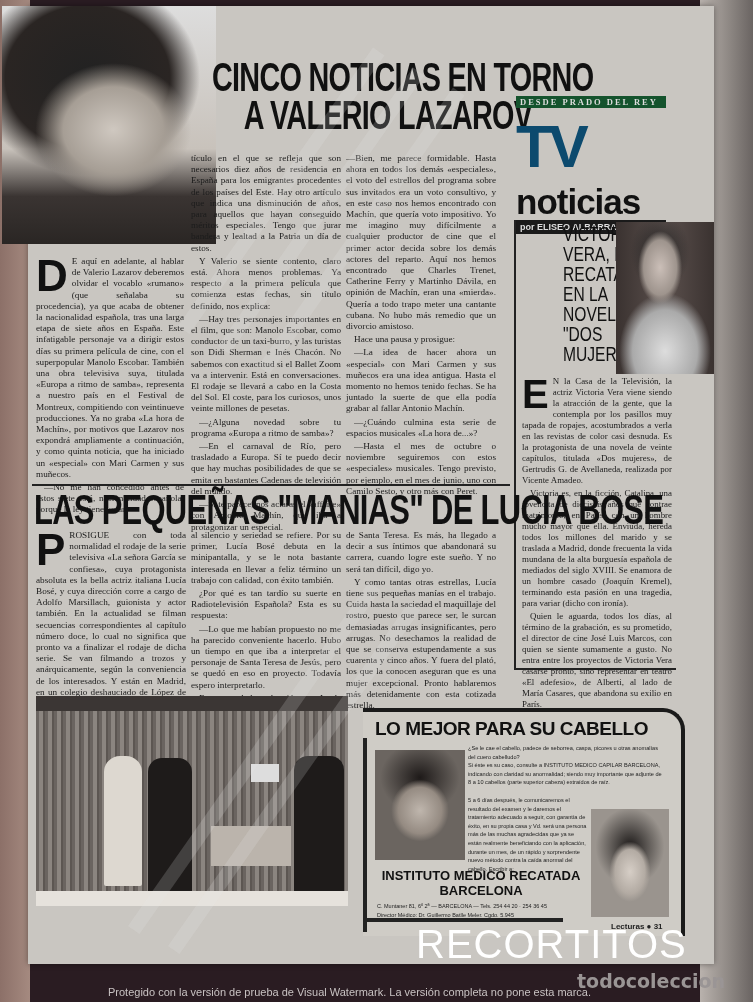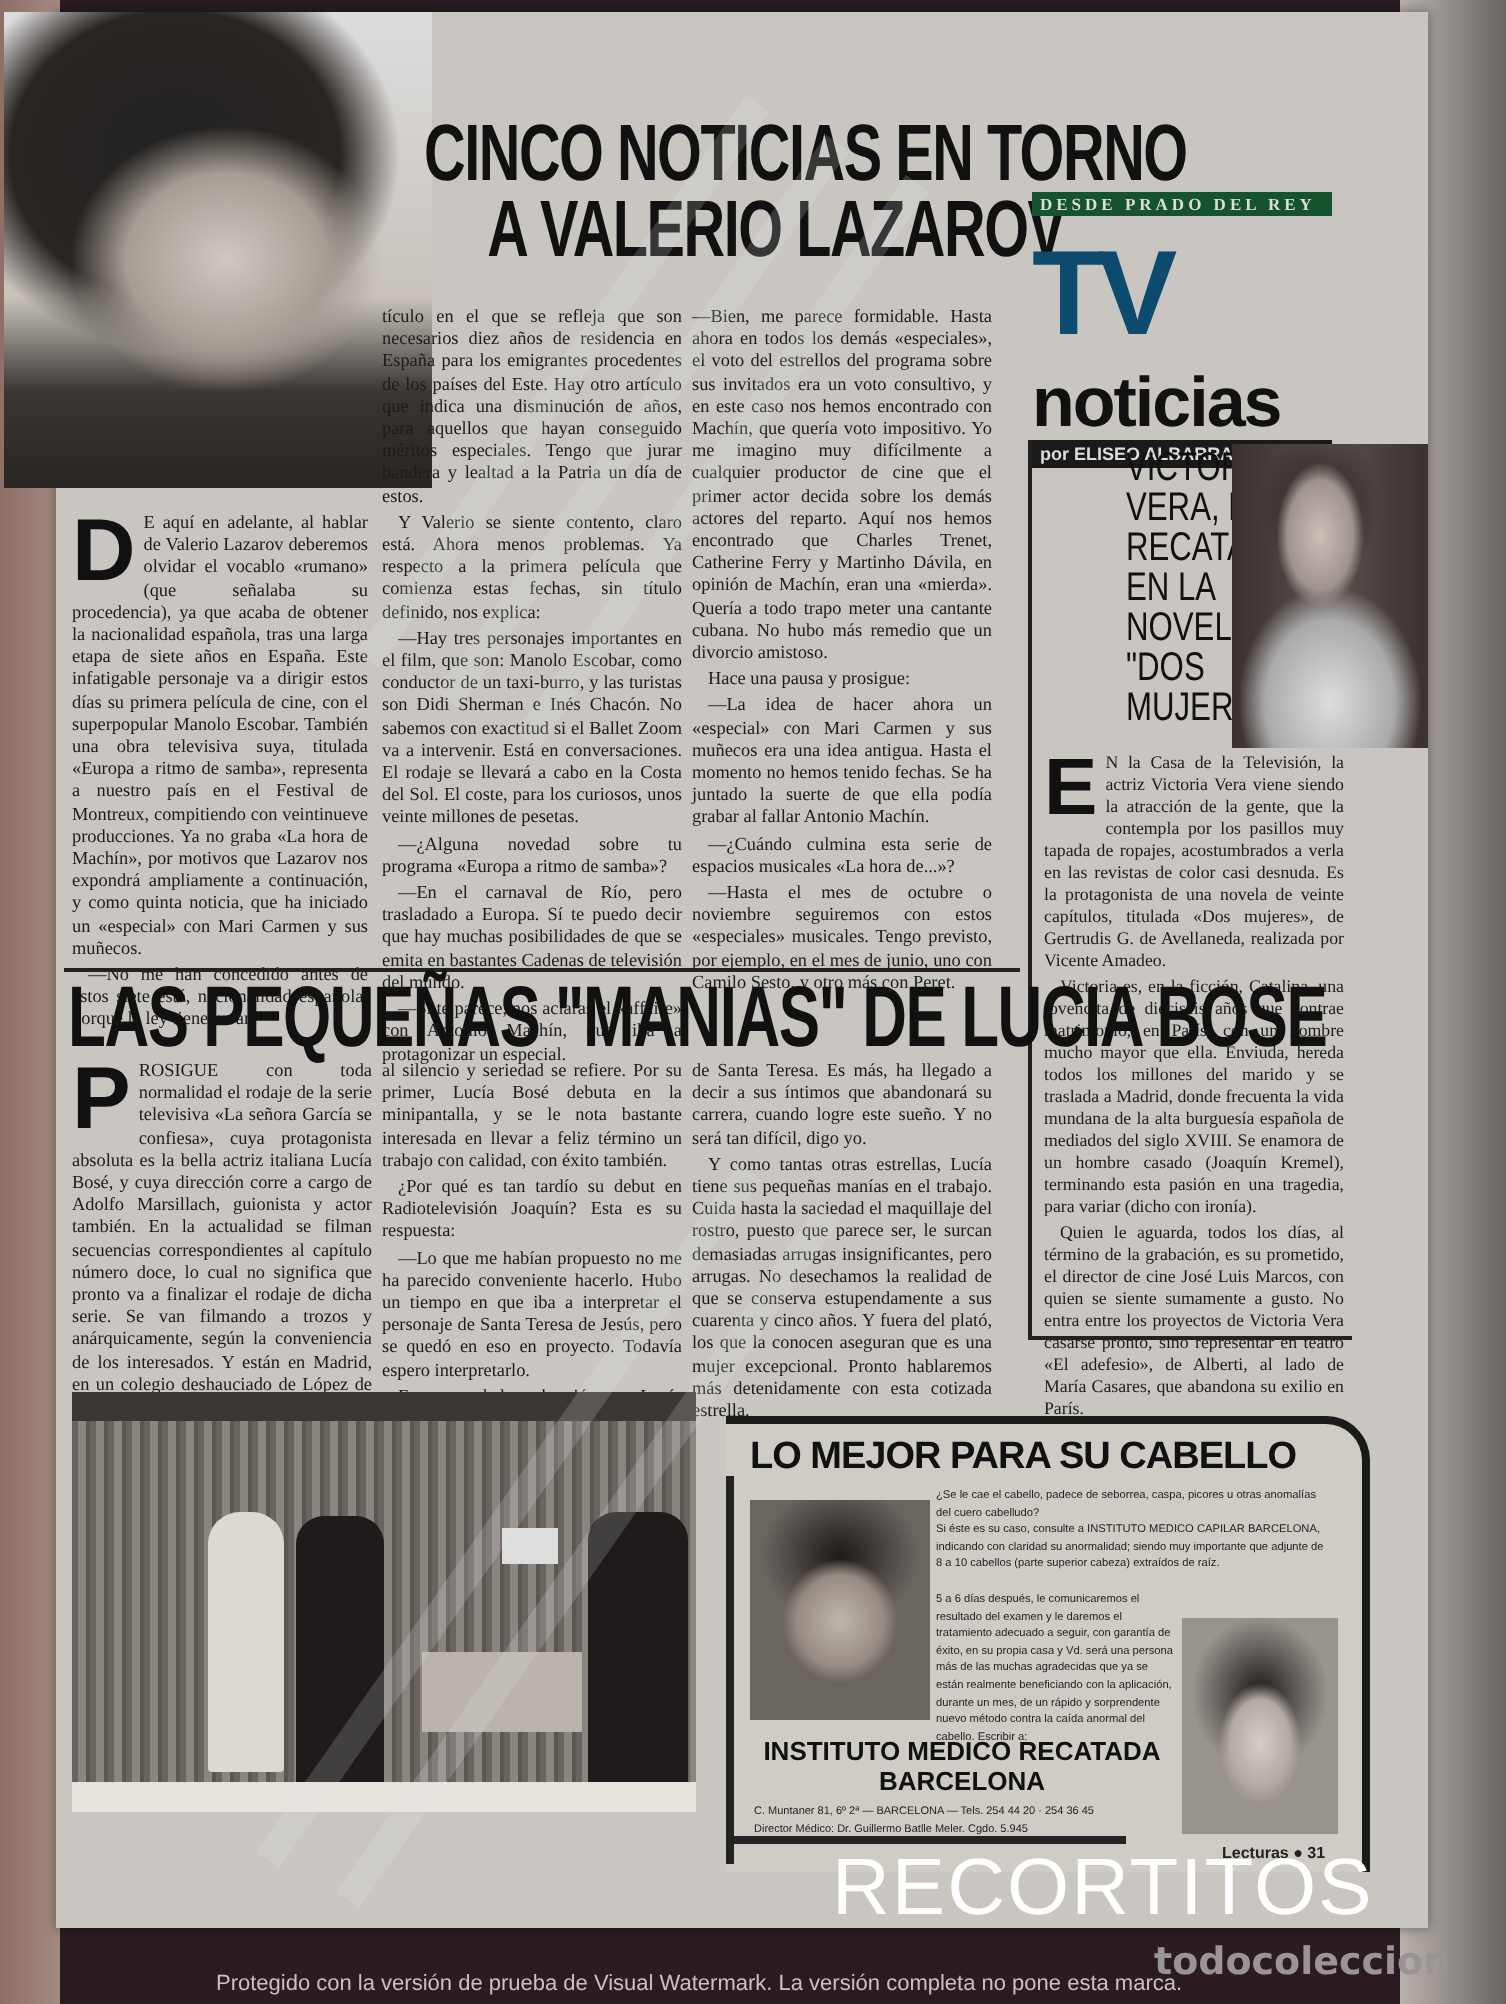--- a/index.html
+++ b/index.html
@@ -103,21 +103,21 @@
   <div class="abs vline" style="left:4px;top:478px;width:478px;height:2px;"></div>
 
   <div class="abs headline" style="left:6px;top:482px;font-size:43px;line-height:42px;">LAS PEQUEÑAS "MANIAS" DE LUCIA BOSE</div>
 
   <div class="abs col" style="left:8px;top:524px;width:150px;">
     <span class="drop">P</span>
     <p style="text-indent:0">ROSIGUE con toda normalidad el rodaje de la serie televisiva «La señora García se confiesa», cuya protagonista absoluta es la bella actriz italiana Lucía Bosé, y cuya dirección corre a cargo de Adolfo Marsillach, guionista y actor también. En la actualidad se filman secuencias correspondientes al capítulo número doce, lo cual no significa que pronto va a finalizar el rodaje de dicha serie. Se van filmando a trozos y anárquicamente, según la conveniencia de los interesados. Y están en Madrid, en un colegio deshauciado de López de Hoyos. Hay mucha tensión en el plató. La protagonista y el director son muy exigentes en lo que</p>
   </div>
   <div class="abs col" style="left:163px;top:524px;width:150px;">
     <p style="text-indent:0">al silencio y seriedad se refiere. Por su primer, Lucía Bosé debuta en la minipantalla, y se le nota bastante interesada en llevar a feliz término un trabajo con calidad, con éxito también.</p>
-    <p>¿Por qué es tan tardío su debut en Radiotelevisión Joaquín? Esta es su respuesta:</p>
+    <p>¿Por qué es tan tardío su suerte en Radiotelevisión Española? Esta es su respuesta:</p>
     <p>—Lo que me habían propuesto no me ha parecido conveniente hacerlo. Hubo un tiempo en que iba a interpretar el personaje de Santa Teresa de Jesús, pero se quedó en eso en proyecto. Todavía espero interpretarlo.</p>
     <p>Es una verdadera obsesión para Lucía este personaje tan mitificado</p>
   </div>
   <div class="abs col" style="left:318px;top:524px;width:150px;">
     <p style="text-indent:0">de Santa Teresa. Es más, ha llegado a decir a sus íntimos que abandonará su carrera, cuando logre este sueño. Y no será tan difícil, digo yo.</p>
     <p>Y como tantas otras estrellas, Lucía tiene sus pequeñas manías en el trabajo. Cuida hasta la saciedad el maquillaje del rostro, puesto que parece ser, le surcan demasiadas arrugas insignificantes, pero arrugas. No desechamos la realidad de que se conserva estupendamente a sus cuarenta y cinco años. Y fuera del plató, los que la conocen aseguran que es una mujer excepcional. Pronto hablaremos más detenidamente con esta cotizada estrella.</p>
   </div>
 
   <div class="abs ph-scene" style="left:8px;top:690px;width:312px;height:210px;">
     <div class="abs" style="left:68px;top:60px;width:38px;height:130px;background:#ddd8d0;border-radius:16px 16px 2px 2px;"></div>

